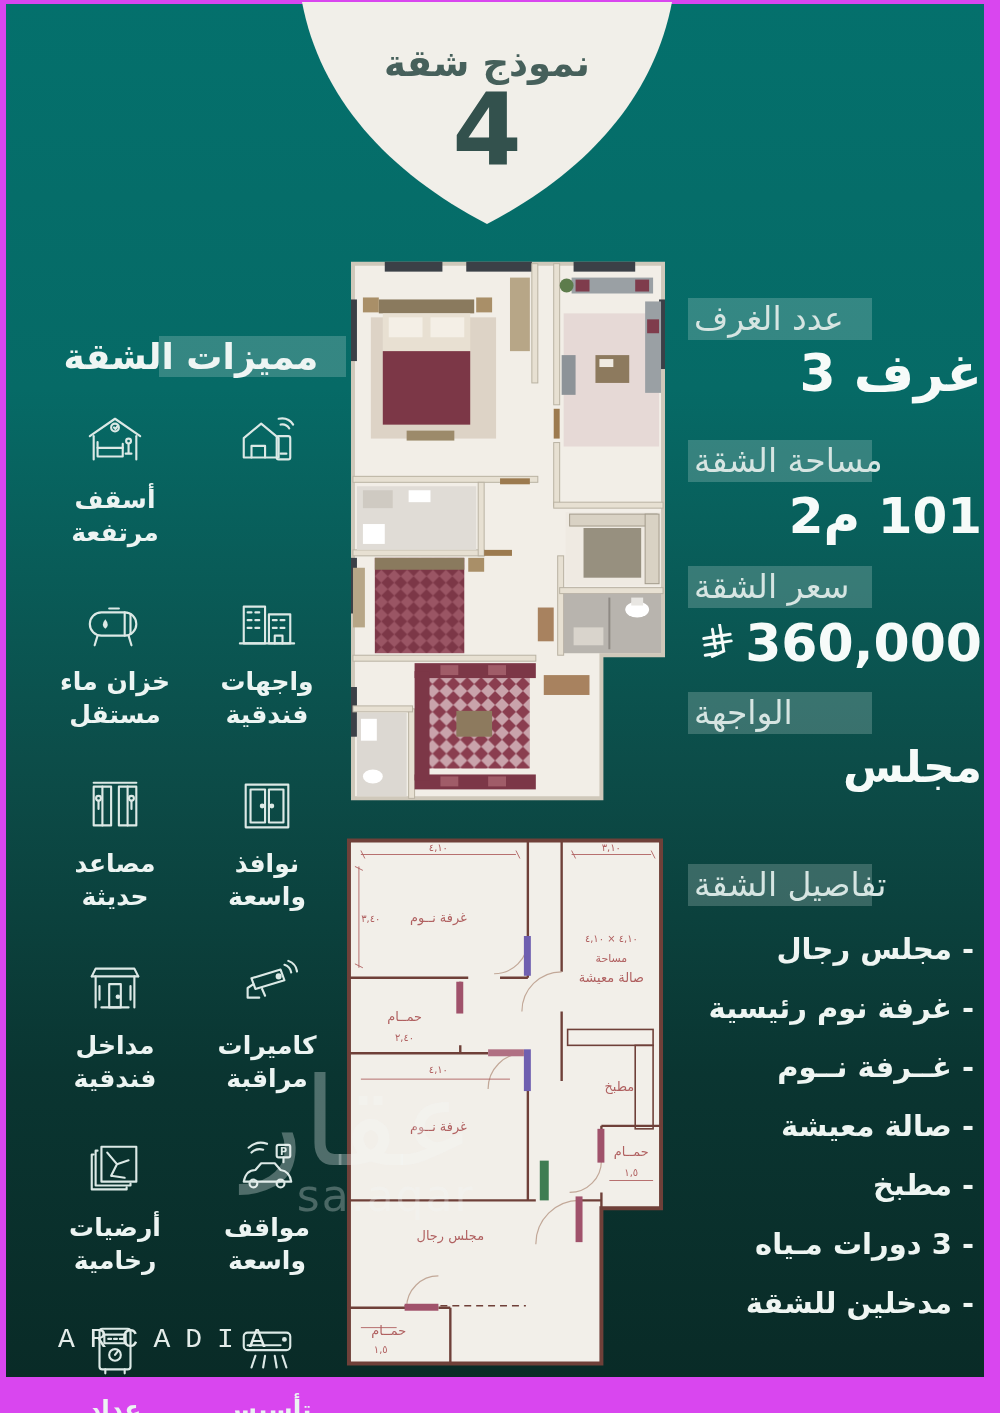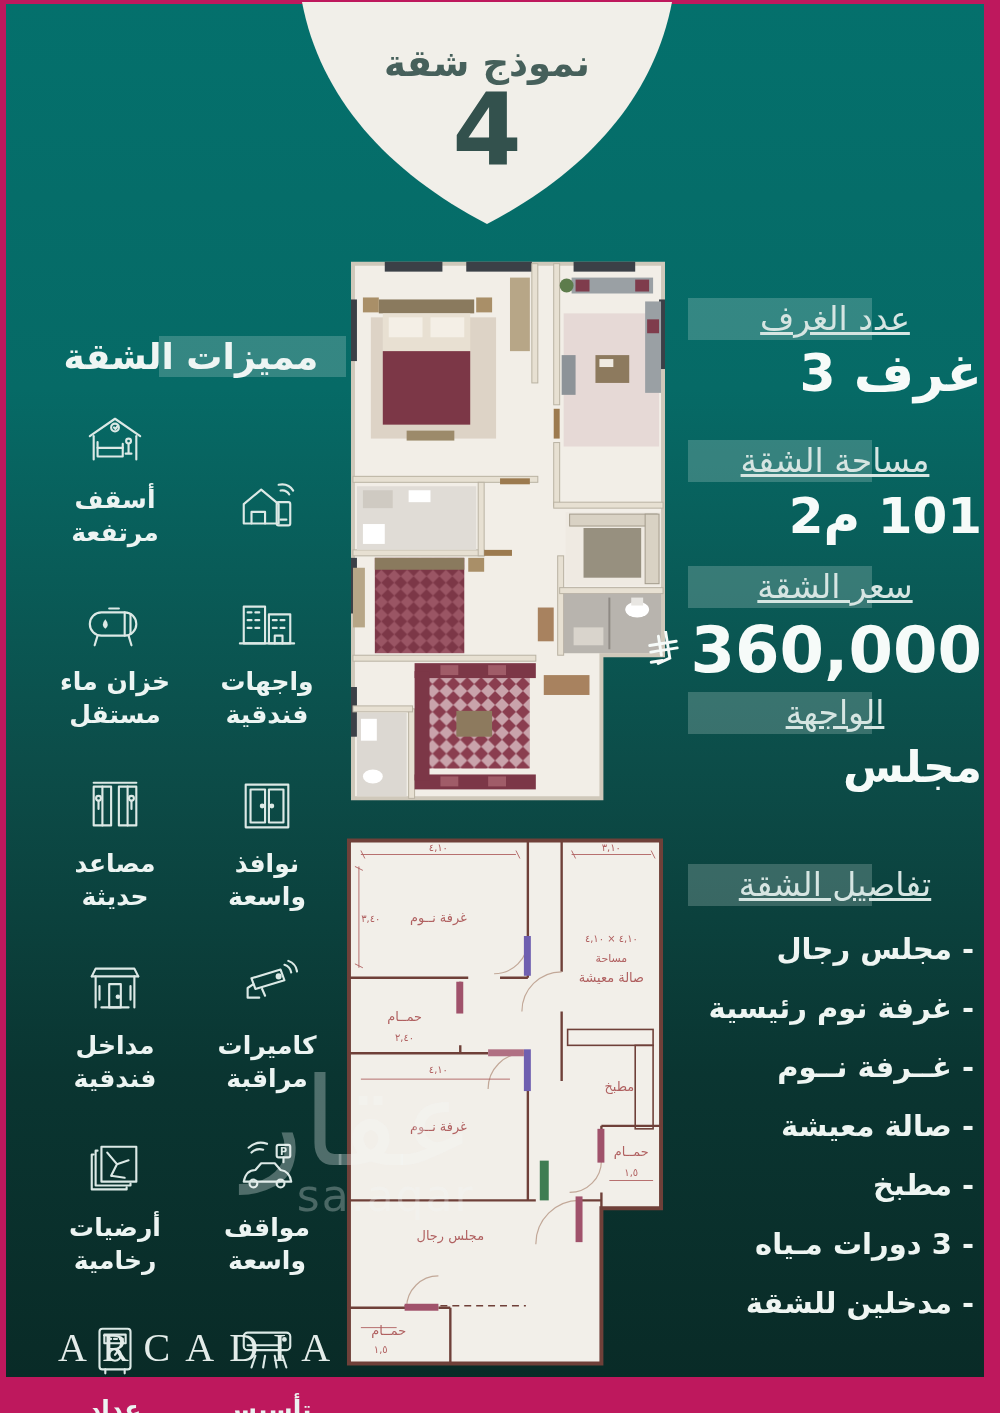--- a/index.html
+++ b/index.html
@@ -1,65 +1,65 @@
 <!DOCTYPE html>
 <html lang="ar"><head>
 <meta charset="utf-8">
 <style>
   html,body{margin:0;padding:0;background:#e7eceb;}
-  .page{position:relative;width:1000px;height:1413px;background:#be185d;overflow:hidden;
+  .page{position:relative;width:1000px;height:1413px;background:#d946ef;overflow:hidden;
         font-family:"DejaVu Sans",sans-serif;}
   .canvas{position:absolute;left:6px;top:4px;width:978px;height:1373px;
         background:linear-gradient(180deg,#04706c 0%,#066a66 28%,#0c4d49 55%,#0a3531 78%,#092b27 100%);}
   
   .badge{position:absolute;left:296px;top:-2px;width:370px;height:230px;}
   .badge svg{position:absolute;inset:0;}
   .badge-title{position:absolute;top:40px;left:0;width:100%;text-align:center;
         font-size:37px;font-weight:bold;color:#46605b;direction:rtl;}
   .badge-num{position:absolute;top:78px;left:0;width:100%;text-align:center;
         font-size:100px;font-weight:bold;color:#33514d;line-height:1;}
   
   .features{position:absolute;left:34px;top:292px;width:302px;direction:rtl;}
   .f-header{position:relative;display:block;text-align:center;font-size:36px;font-weight:bold;
         color:#eef5f3;padding:4px 0 8px;margin-bottom:26px;margin-top:36px;}
   .f-header::before{content:"";position:absolute;right:-4px;top:4px;bottom:8px;width:62%;
         background:rgba(225,236,234,0.22);}
   .f-header span{position:relative;}
   .f-grid{display:grid;grid-template-columns:150px 150px;justify-content:space-between;
         row-gap:44px;}
-  .feat{display:flex;flex-direction:column;align-items:center;justify-content:flex-end;}
+  .feat{display:flex;flex-direction:column;align-items:center;}
   .ficon{width:62px;height:62px;color:#dce9e6;margin-bottom:10px;}
   .flabel{font-size:25px;font-weight:bold;color:#ecf4f2;text-align:center;line-height:1.32;
         width:122px;}
   
   .details{position:absolute;left:688px;top:292px;width:288px;direction:rtl;}
   .stat{position:absolute;right:0;width:100%;}
-  .stat-label{position:relative;display:block;text-align:center;font-size:33px;
-        color:#d6e5e2;padding:3px 6px 6px 0;text-decoration:underline;}
+  .stat-label{position:relative;display:block;text-align:left;font-size:33px;
+        color:#d6e5e2;padding:3px 6px 6px 0;}
   .stat-label::before{content:"";position:absolute;left:-6px;top:2px;bottom:4px;width:64%;
         background:rgba(225,236,234,0.22);}
   .stat-label span{position:relative;}
   .stat-value{text-align:right;font-weight:bold;color:#f6fbf9;padding-left:4px;}
   .v-rooms{font-size:52px;line-height:1.15;}
   .v-area{font-size:50px;line-height:1.2;}
-  .v-price{font-size:64px;line-height:1.2;display:flex;align-items:center;gap:10px;}
+  .v-price{font-size:52px;line-height:1.2;display:flex;align-items:center;gap:10px;}
   .v-facade{font-size:44px;line-height:1.3;}
   .riyal{width:34px;height:38px;flex:0 0 auto;}
   .d-list{position:absolute;top:566px;right:0;width:100%;}
   .d-item{font-size:29px;font-weight:bold;color:#eef5f2;margin-bottom:25px;
         padding-right:8px;}
   
   .render3d{position:absolute;left:343px;top:254px;width:318px;height:546px;}
   .plan2d{position:absolute;left:335px;top:827px;width:328px;height:540px;}
   
   .watermark{position:absolute;left:238px;top:1058px;z-index:6;pointer-events:none;}
   .wm-ar{font-size:122px;font-weight:normal;color:rgba(245,249,248,0.30);line-height:1;}
   .wm-en{font-size:44px;color:rgba(245,249,248,0.28);margin-top:-14px;letter-spacing:2px;text-align:right;}
-  .brand{position:absolute;left:52px;top:1320px;font-family:Liberation Serif, serif;
-        font-size:40px;letter-spacing:15px;color:#e3ece9;}
+  .brand{position:absolute;left:52px;top:1320px;font-family:Liberation Mono, monospace;
+        font-size:28px;letter-spacing:15px;color:#e3ece9;}
 </style>
 </head>
 <body>
 
 <div class="page">
  <div class="canvas">
 
   <div class="badge">
     <svg viewBox="0 0 370 230">
       <path d="M0,0 C18,95 85,170 185,222 C285,170 352,95 370,0 Z" fill="#f1efe9"></path>

